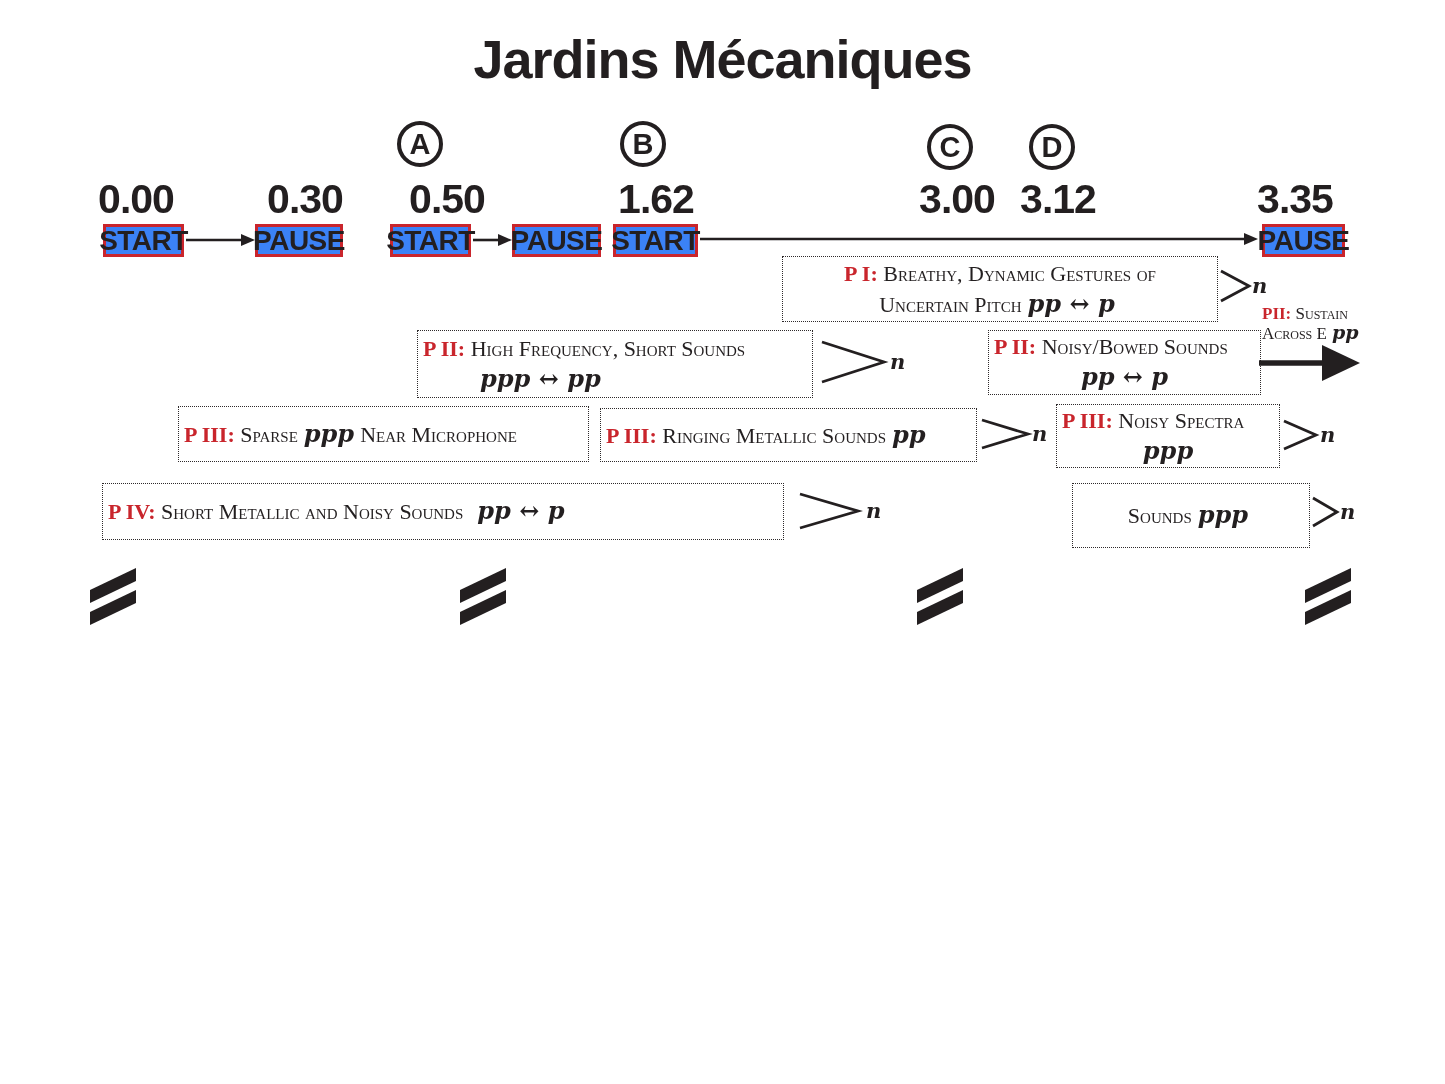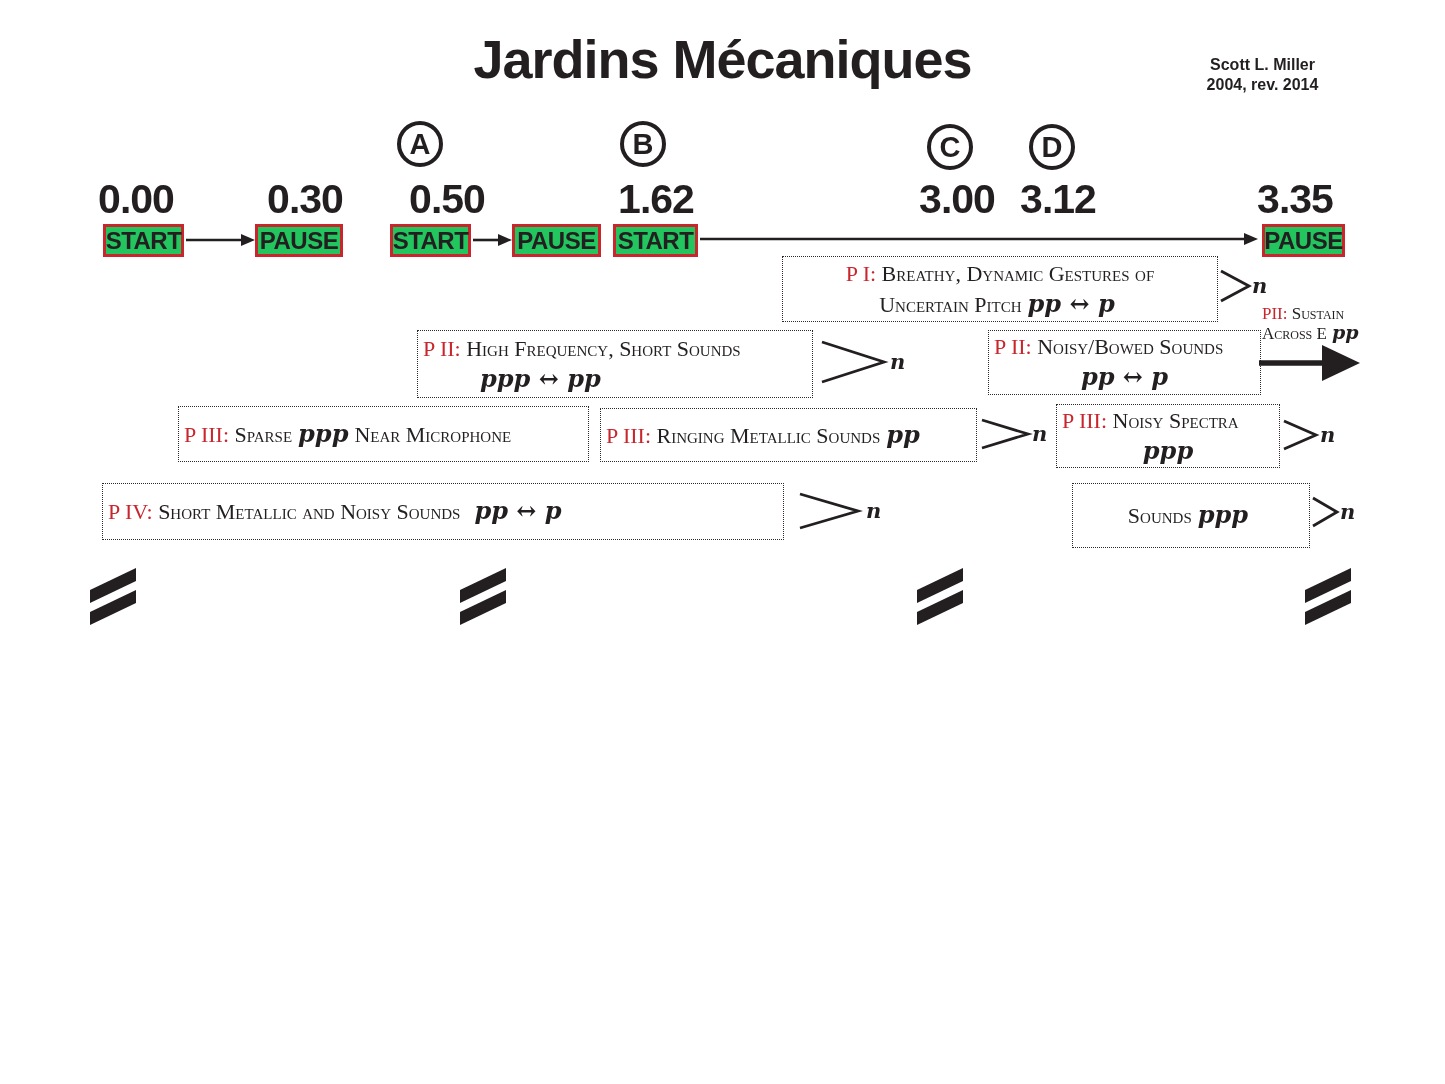--- a/index.html
+++ b/index.html
@@ -21,32 +21,32 @@
     border-radius:50%; display:flex; align-items:center; justify-content:center;
     font-weight:bold; font-size:29px; background:#fff;
   }
   .time {
     position:absolute; top:176px; transform:translateX(-50%);
     font-size:41px; font-weight:bold; letter-spacing:-1px; white-space:nowrap;
   }
   .transport {
     position:absolute; top:224px; height:33px; border:3px solid #c9252c;
     display:flex; align-items:center; justify-content:center;
-    font-size:24px; font-weight:bold; letter-spacing:-0.5px; background:#22c55e;
+    font-size:28px; font-weight:bold; letter-spacing:-0.5px; background:#3b82f6;
   }
   .pbox {
     position:absolute; border:1.6px dotted #2e2a2b; background:transparent;
     font-family:"Liberation Serif", serif; font-variant:small-caps;
     font-size:22px; color:#231f20;
     display:flex; flex-direction:column; justify-content:center;
     line-height:30px;
   }
   .bl { white-space:nowrap; padding:0 5px; }
   .bl.center { text-align:center; }
-  .pfx { color:#c9252c; font-weight:normal;margin-top:32px; }
+  .pfx { color:#c9252c; font-weight:bold;margin-top:32px; }
   .dyn {
     font-family:"DejaVu Serif", serif; font-variant:normal;
     font-style:italic; font-weight:bold; font-size:24px; margin:0 6px;
   }
   .niente {
     position:absolute; font-family:"DejaVu Serif", serif;
     font-style:italic; font-weight:bold; font-size:21px;
   }
   .sus {
     position:absolute; left:1262px; top:304px; width:110px;
@@ -56,24 +56,20 @@
   .sus .pfx { font-size:17px; }
   .sus .dyn { font-size:19px; margin:0 0 0 5px; }
   .overlay { position:absolute; left:0; top:0; width:1445px; height:1084px; pointer-events:none; }
 </style>
 </head>
 <body>
 
 <div class="page">
 
   <div class="title">Jardins Mécaniques</div>
-  <div class="credit">
-    <div>Scott L. Miller</div>
-    <div>2004, rev. 2014</div>
-  </div>
 
   <div class="circle" style="left:397px; top:121px;">
       <span>A</span>
     </div>
   <div class="circle" style="left:620px; top:121px;">
       <span>B</span>
     </div>
   <div class="circle" style="left:927px; top:124px;">
       <span>C</span>
     </div>

